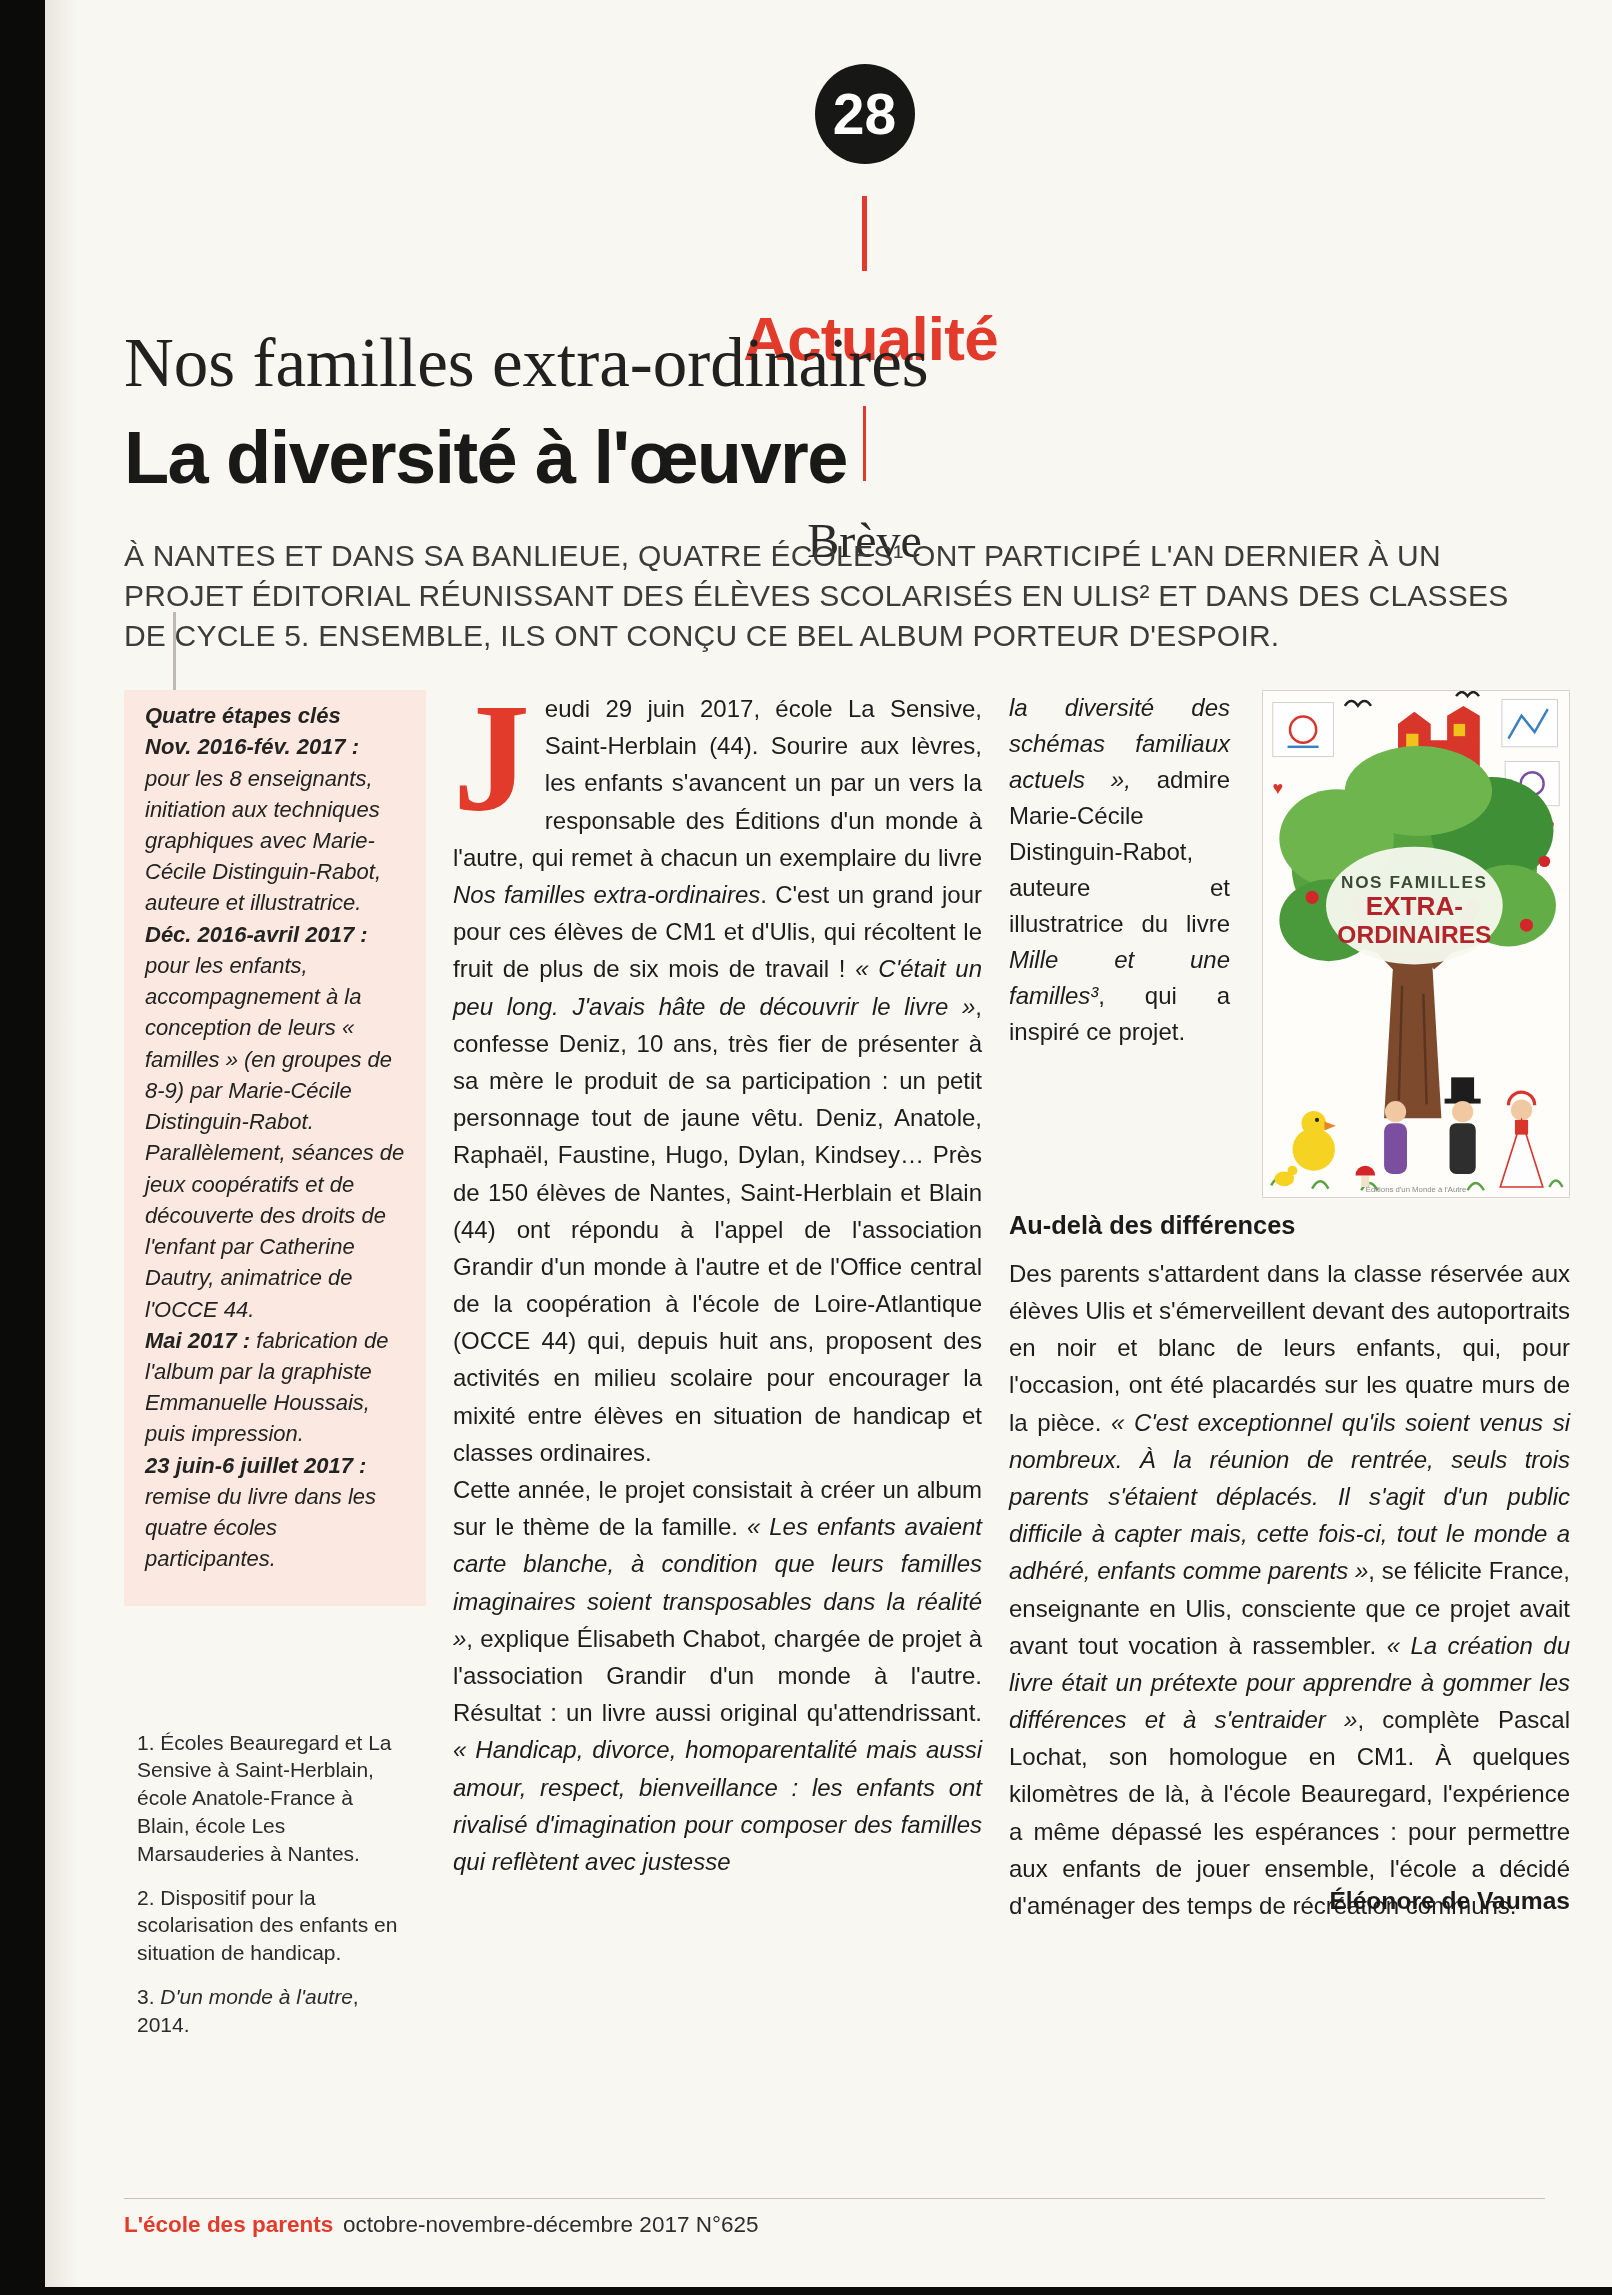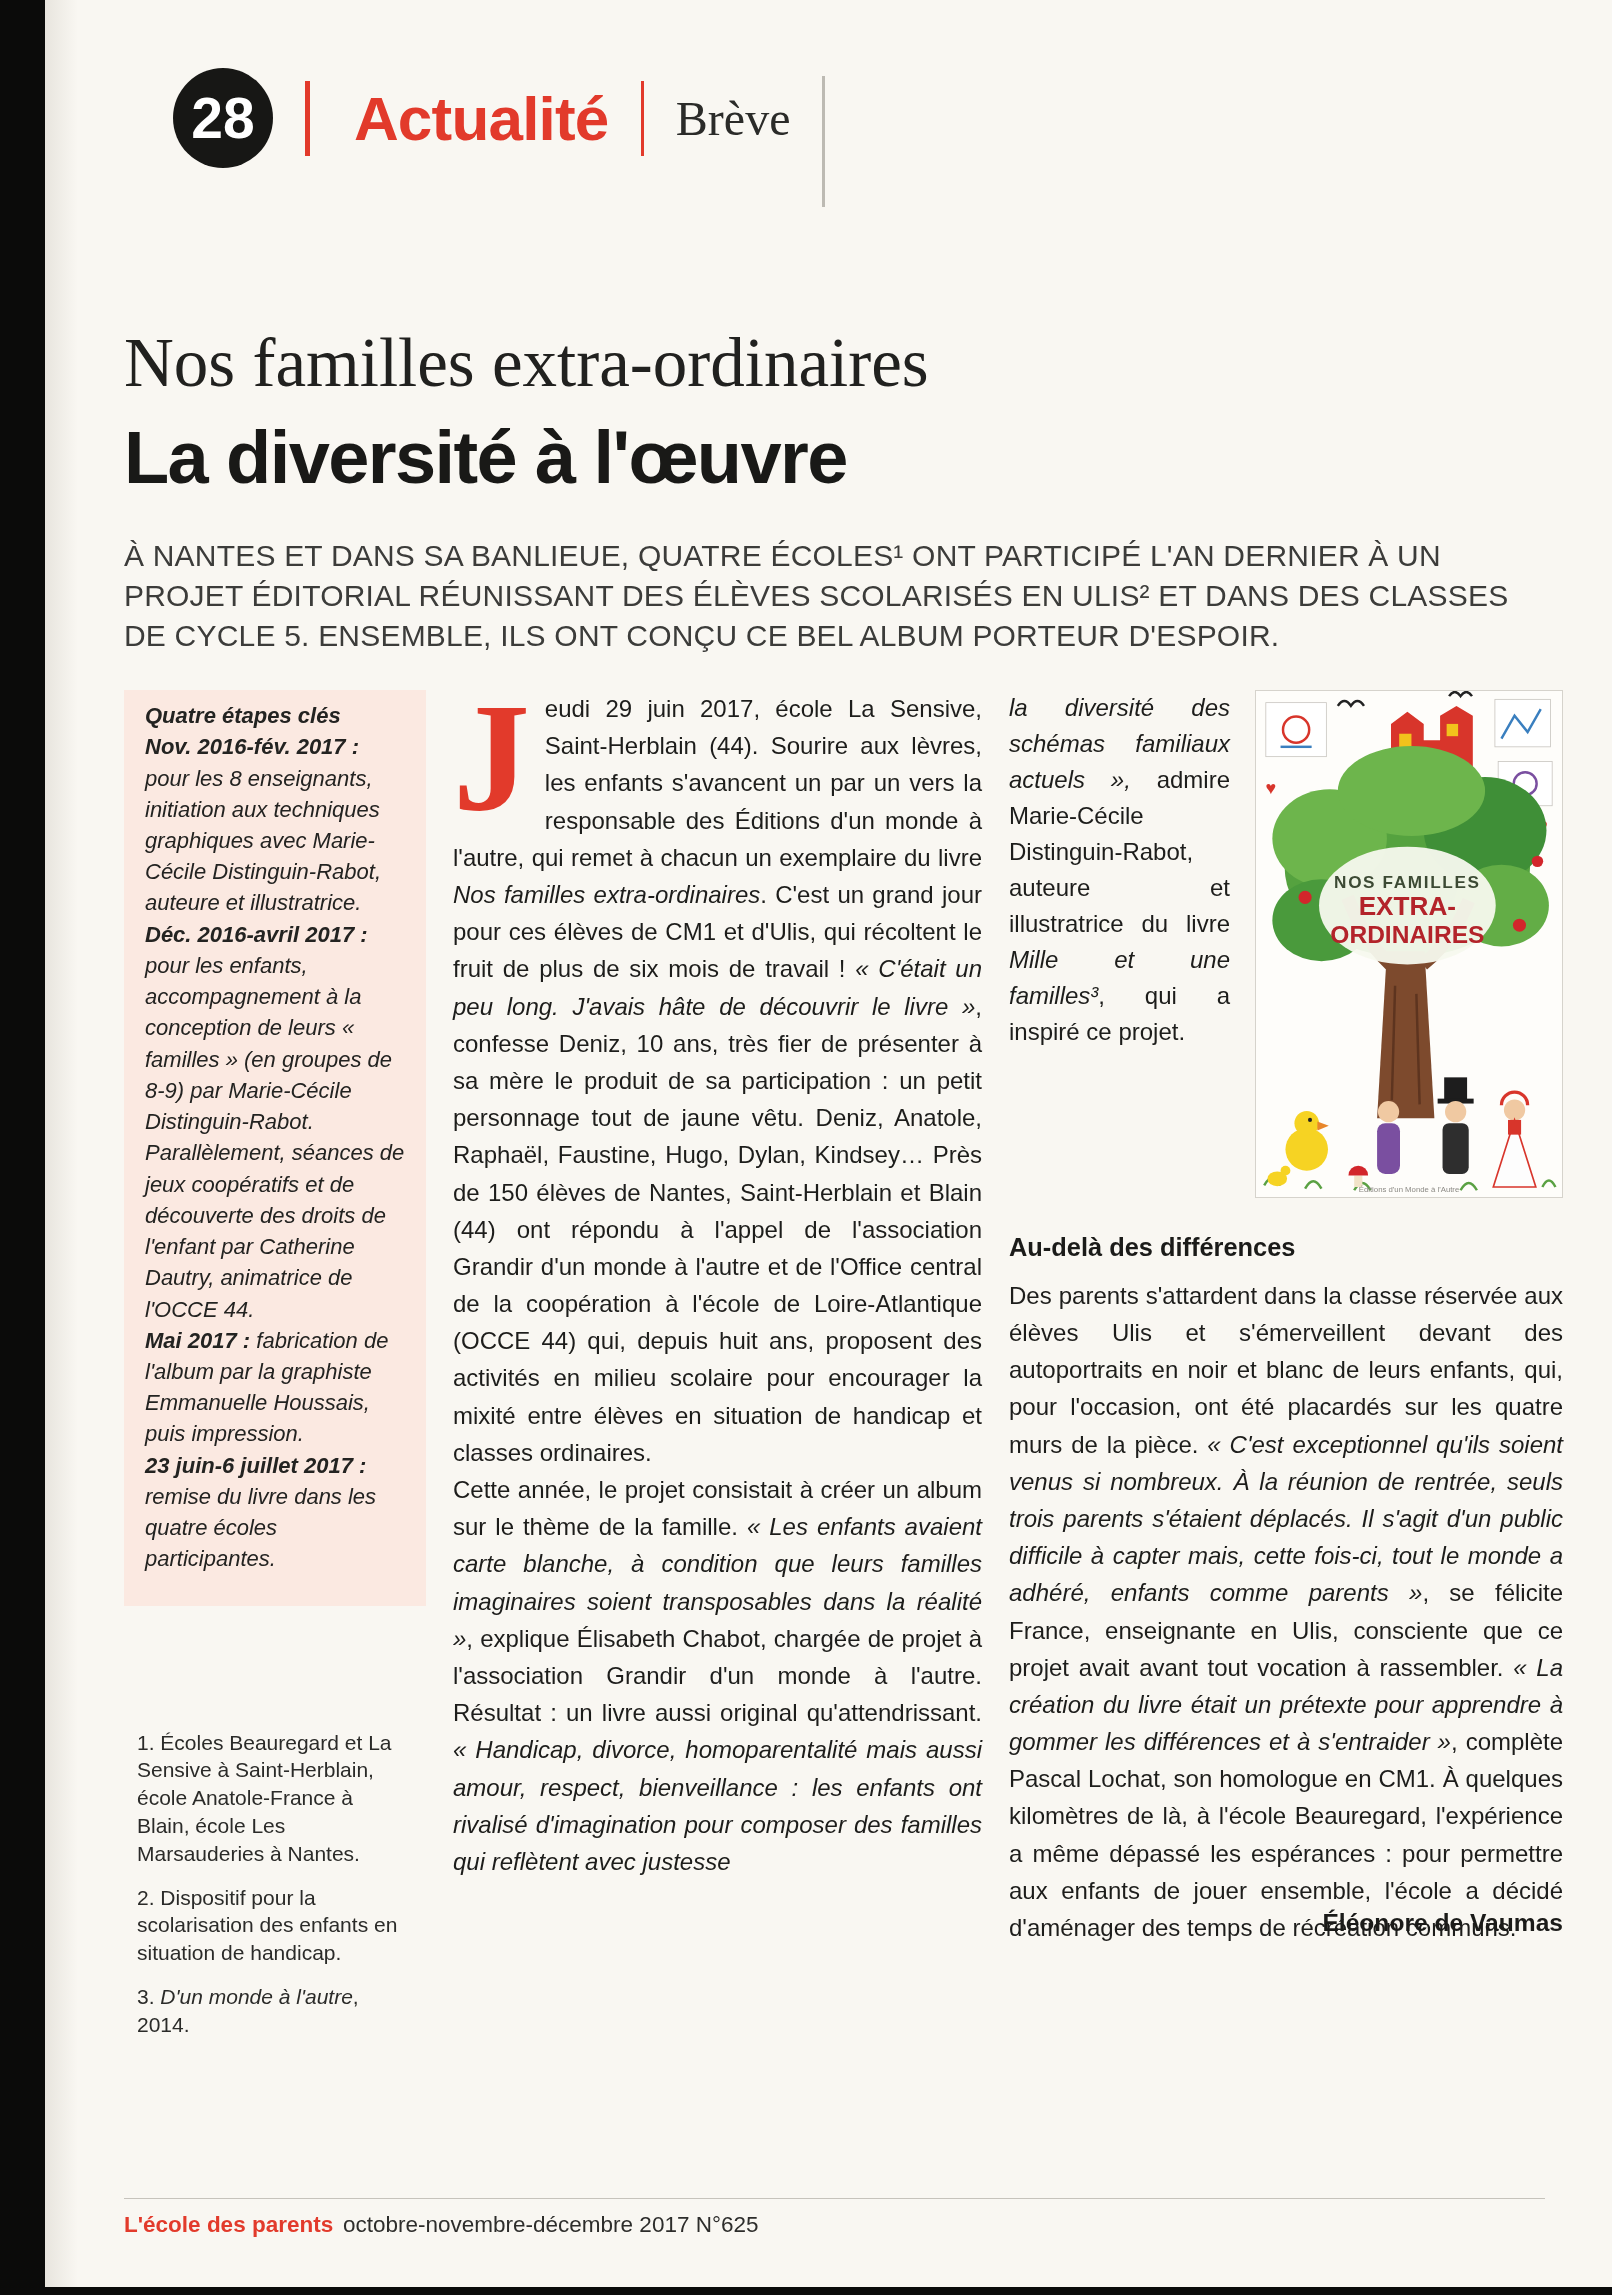--- a/index.html
+++ b/index.html
@@ -13,21 +13,21 @@
   .page {
     position:absolute; left:45px; top:0; right:0; bottom:8.2px;
     background:#f9f7f2;
     background-image:linear-gradient(to right, #e8e5de 0px, #f9f7f2 33px);
     color:#1d1d1b;
     overflow:hidden;
   }
   .inner { padding:64px 57px 0 79px; }
 
   
-  .header { display:flex; align-items:center; gap:32px; margin-left:49px; height:108px; }
+  .header { display:flex; align-items:center; gap:32px; margin-left:49px; height:108px;flex-direction:column; }
   .pagenum {
     width:100px; height:100px; border-radius:50%;
     background:#171715; color:#fff;
     display:flex; align-items:center; justify-content:center;
     font-size:57px; font-weight:bold; flex:none;
   }
   .rule-red { width:4.9px; height:75px; background:#e23a2b; flex:none; }
   .rule-red.thin { width:3.3px; }
   .section-label { color:#e23a2b; font-size:62px; font-weight:bold; letter-spacing:-0.8px; white-space:nowrap;margin-left:12px; }
   .subsection-label { font-family:"Liberation Serif", serif; font-size:48px; color:#2b2b29; white-space:nowrap; }
@@ -55,21 +55,21 @@
   .article-col p { margin:0; }
   .it { font-style:italic; }
   .dropcap {
     float:left; color:#e23a2b;
     font-family:"Liberation Serif", serif; font-weight:bold;
     font-size:154px; line-height:0.78; height:111px;
     margin:6.6px 14.8px 0 0;
   }
 
   
-  .right-top { display:flex; gap:25px; margin-bottom:35px; }
+  .right-top { display:flex; gap:32px; margin-bottom:13px; }
   .right-top-text { width:221px; font-size:24px; line-height:1.5; text-align:justify; hyphens:auto; }
   .cover {
     width:306px; height:506px; flex:none;
     background:#fefdfa; border:0.8px solid #d6d3cc;
   }
   .section-heading { font-size:25.4px; font-weight:bold; margin:11.5px 0 14.8px; color:#1b1b19; }
   .byline { text-align:right; font-weight:bold; font-size:24.6px; margin-top:-37px; color:#1b1b19; }
 
   
   .footer {

